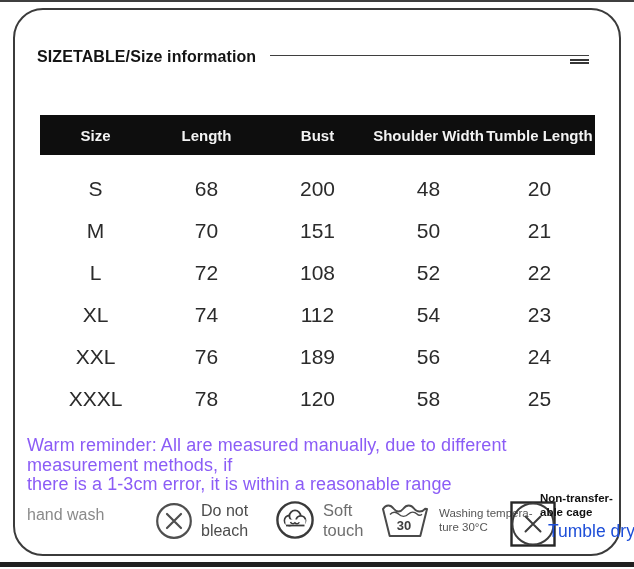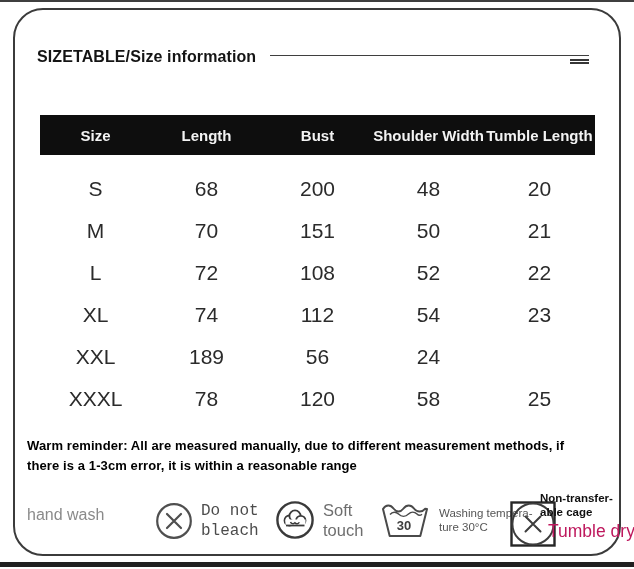--- a/index.html
+++ b/index.html
@@ -29,39 +29,39 @@
   .size-table{position:absolute;left:25px;top:105px;width:555px;}
   .thead{display:grid;grid-template-columns:repeat(5,1fr);height:40px;background:#0e0e0e;
          color:#f3f3f3;align-items:center;text-align:center;}
   .thead .col{font-weight:bold;font-size:15px;}
   .thead .col.small{font-size:15px;}
   .tbody{margin-top:13px;}
   .trow{display:grid;grid-template-columns:repeat(5,1fr);height:42px;align-items:center;
         text-align:center;font-size:21px;color:#2b2b2b;}
 
   
-  .reminder{position:absolute;left:12px;top:426px;font-size:13px;font-weight:bold;
-            color:#000000;line-height:19.5px;letter-spacing:.1px;}
+  .reminder{position:absolute;left:12px;top:426px;font-size:18px;font-weight:normal;
+            color:#8b5cf6;line-height:19.5px;letter-spacing:.1px;}
 
   
   .care-row{position:absolute;left:0;top:488px;width:100%;height:60px;}
   .care{position:absolute;display:flex;align-items:center;gap:8px;}
   .care .lbl{white-space:nowrap;}
   .care-hand{left:12px;top:7px;font-size:16px;line-height:20px;color:#8a8a8a;display:block;}
-  .care-bleach{left:140px;top:3px;font-family:Liberation Mono, monospace;}
+  .care-bleach{left:140px;top:3px;}
   .care-bleach .lbl{font-size:16px;line-height:20px;color:#4c4c4c;}
   .care-soft{left:260px;top:2px;align-items:center;}
   .care-soft .lbl{font-size:16.5px;line-height:20px;color:#6e6e6e;}
   .care-wash{left:366px;top:3px;gap:10px;}
   .care-wash .lbl{font-size:11.5px;line-height:14.5px;color:#555555;}
   .care-tumble{left:495px;top:2px;display:block;width:135px;height:52px;}
   .care-tumble svg{position:absolute;left:0;top:1px;}
   .tumble-note{position:absolute;left:30px;top:-8px;font-size:11.5px;line-height:13.5px;
                font-weight:600;color:#101010;white-space:nowrap;}
-  .tumble-label{position:absolute;left:38px;top:21px;font-size:17.5px;color:#be185d;white-space:nowrap;}
+  .tumble-label{position:absolute;left:38px;top:21px;font-size:17.5px;color:#1d4ed8;white-space:nowrap;}
   svg{display:block;}
 </style>
 </head>
 <body>
 
 <div class="top-edge"></div>
 <div class="bottom-edge"></div>
 
 <div class="panel">
 
@@ -108,20 +108,21 @@
       </div>
       <div class="trow">
         <span>XL</span>
         <span>74</span>
         <span>112</span>
         <span>54</span>
         <span>23</span>
       </div>
       <div class="trow">
         <span>XXL</span>
+        <span>76</span>
         <span>189</span>
         <span>56</span>
         <span>24</span>
       </div>
       <div class="trow">
         <span>XXXL</span>
         <span>78</span>
         <span>120</span>
         <span>58</span>
         <span>25</span>

